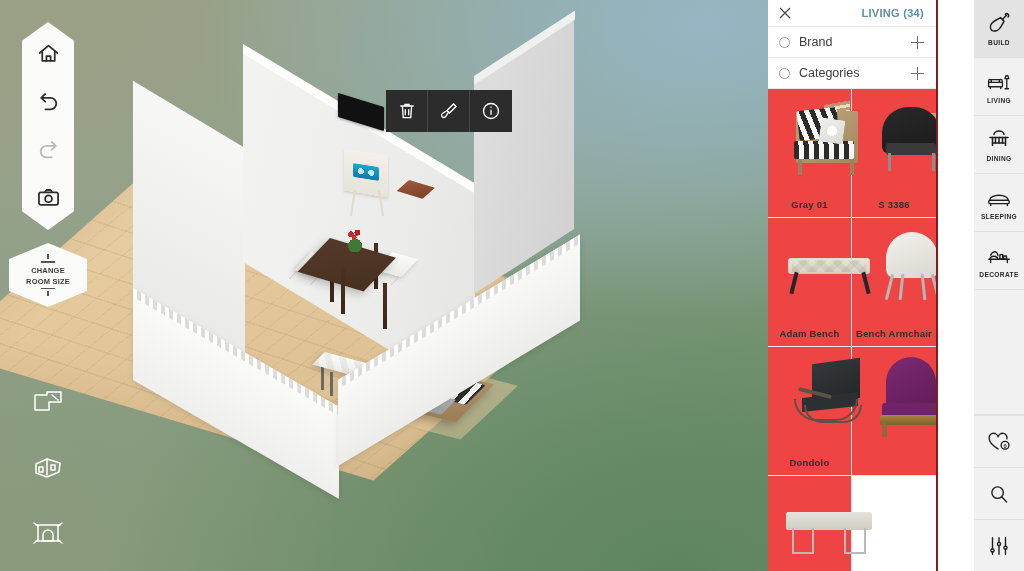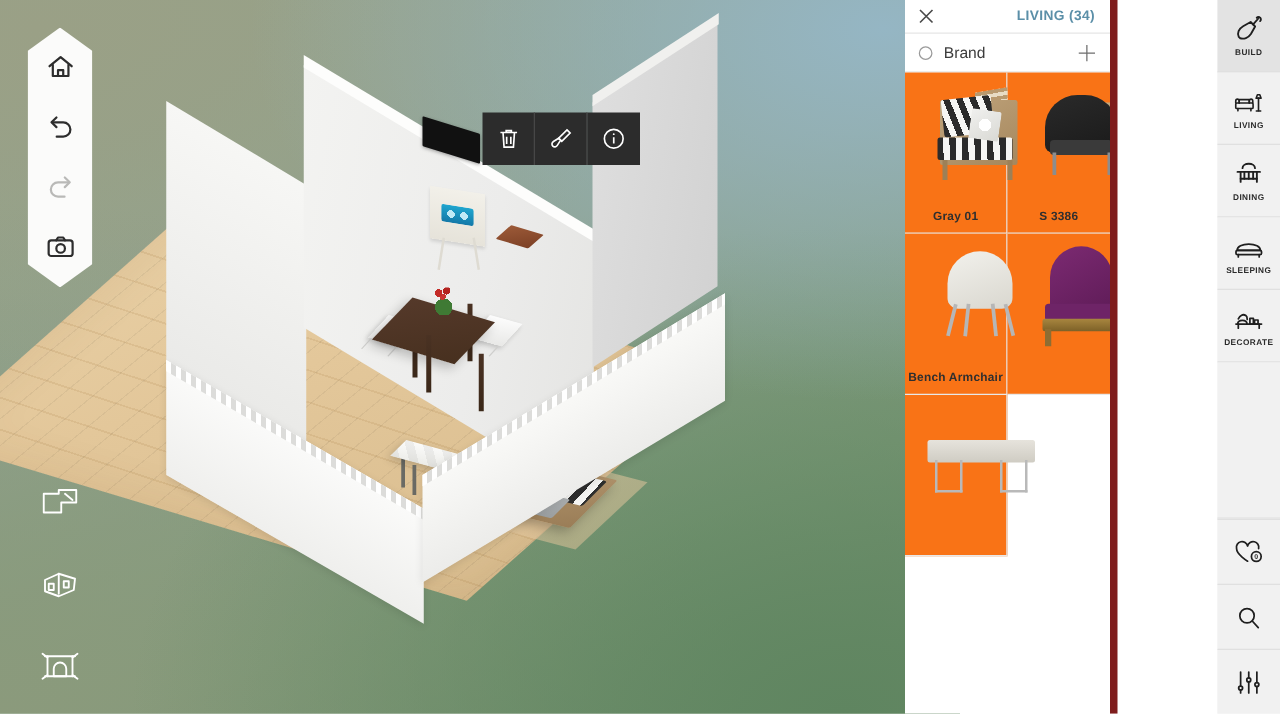--- a/index.html
+++ b/index.html
@@ -265,23 +265,23 @@
   #view-modes{
     position:absolute; left:30px; top:385px; display:flex;
     flex-direction:column; gap:34px; z-index:25;
   }
   #view-modes .vm{width:36px;height:32px;display:flex;align-items:center;justify-content:center;cursor:pointer;}
   #view-modes svg{width:32px;height:28px;fill:none;stroke:#ffffff;stroke-width:1.5;
     stroke-linejoin:round;stroke-linecap:round;}
 
   
   #catalog {
-    position:absolute; left:724px; top:0; width:170px; height:571px;
+    position:absolute; left:768px; top:0; width:170px; height:571px;
     background:#fff; overflow:hidden;
-    border-right:6px solid #7f1d1d;
+    border-right:2px solid #7f1d1d;
   }
   .cat-head{
     height:27px; display:flex; align-items:center; justify-content:space-between;
     padding:0 12px 0 10px; border-bottom:1px solid #e6e6e6;
   }
   .cat-head .x{width:14px;height:14px;cursor:pointer;}
   .cat-head .x svg{width:14px;height:14px;stroke:#4a4a4a;stroke-width:1.3;}
   .cat-title{font-size:11px;font-weight:bold;color:#5b8fa8;letter-spacing:.3px;}
 
   .filter-row{
@@ -297,21 +297,21 @@
   .plus::before,.plus::after{
     content:"";position:absolute;background:#6e6e6e;
   }
   .plus::before{left:0;top:6px;width:13px;height:1.2px;}
   .plus::after{left:6px;top:0;width:1.2px;height:13px;}
 
   .grid{display:grid;grid-template-columns:1fr 1fr;}
   .cell{
     height:129px; border-right:1px solid #e8e8e8; border-bottom:1px solid #e8e8e8;
     display:flex;flex-direction:column;align-items:center;justify-content:flex-end;
-    padding-bottom:7px; cursor:pointer; background:#f97316;
+    padding-bottom:7px; cursor:pointer; background:#ef4444;
   }
   .cell:nth-child(2n){border-right:none;}
   .thumb{flex:1;width:100%;position:relative;}
   .cell-label{font-size:9.5px;font-weight:bold;color:#2f2f2f;letter-spacing:.2px;}
 
   
   .th{position:absolute;}
   
   .g01-body{left:28px;top:22px;width:62px;height:52px;background:linear-gradient(150deg,#c0a47c,#a5875d);border-radius:2px;}
   .g01-back{left:56px;top:14px;width:26px;height:46px;background:repeating-linear-gradient(180deg,#b99a6f 0 3px,#e8dcc4 3px 6px);transform:skewY(-10deg);}
@@ -473,20 +473,28 @@
           </svg>
         </div>
         <div class="t-btn">
           <svg viewBox="0 0 24 24">
             <rect x="2.8" y="7" width="18.4" height="12" rx="2"></rect>
             <path d="M8.6 7l1.4-2.2h4l1.4 2.2"></path>
             <circle cx="12" cy="13.2" r="3.3"></circle>
           </svg>
         </div>
       </div>
+      <div class="room-size-btn">
+        <div class="rs-tick"></div>
+        <div class="rs-bar t"></div>
+        <div class="rs-txt">CHANGE</div>
+        <div class="rs-txt">ROOM SIZE</div>
+        <div class="rs-bar"></div>
+        <div class="rs-tick"></div>
+      </div>
     </div>
 
     <div id="view-modes">
       <div class="vm">
         <svg viewBox="0 0 32 24">
           <path d="M3 6h12V3h14v10H17v8H3z"></path>
           <path d="M20 6l6 5"></path>
         </svg>
       </div>
       <div class="vm">
@@ -514,20 +522,25 @@
         <svg viewBox="0 0 14 14">
           <path d="M2 2l10 10M12 2L2 12"></path>
         </svg>
       </div>
       <div class="cat-title">LIVING (34)</div>
     </div>
 
     <div class="filter-row">
       <div class="radio"></div>
       <div class="filter-label">Brand</div>
+      <div class="plus"></div>
+    </div>
+    <div class="filter-row">
+      <div class="radio"></div>
+      <div class="filter-label">Categories</div>
       <div class="plus"></div>
     </div>
 
     <div class="grid">
 
       <div class="cell">
         <div class="thumb">
           <div class="th g01-back"></div>
             <div class="th g01-body"></div>
           <div class="th g01-seat"></div>
@@ -543,33 +556,52 @@
         <div class="thumb">
           <div class="th s30-side"></div>
             <div class="th s30-shell"></div>
             <div class="th s30-seat"></div>
           <div class="th s30-leg" style="left:36px"></div>
             <div class="th s30-leg" style="left:80px"></div>
         </div>
         <div class="cell-label">S 3386</div>
       </div>
 
+      <div class="cell">
+        <div class="thumb">
+          <div class="th ab-top"></div>
+            <div class="th ab-tuft"></div>
+          <div class="th ab-leg" style="left:24px;transform:rotate(14deg)"></div>
+          <div class="th ab-leg" style="left:96px;transform:rotate(-14deg)"></div>
+        </div>
+        <div class="cell-label">Adam Bench</div>
+      </div>
 
       <div class="cell">
         <div class="thumb">
           <div class="th fa-shell"></div>
           <div class="th fa-leg" style="left:36px;transform:rotate(14deg)"></div>
           <div class="th fa-leg" style="left:82px;transform:rotate(-14deg)"></div>
           <div class="th fa-leg" style="left:48px;transform:rotate(6deg)"></div>
           <div class="th fa-leg" style="left:70px;transform:rotate(-6deg)"></div>
         </div>
         <div class="cell-label">Bench Armchair</div>
       </div>
 
 
+      <div class="cell">
+        <div class="thumb">
+          <div class="th dd-back"></div>
+            <div class="th dd-seat"></div>
+          <div class="th dd-arm" style="left:30px;top:44px;width:34px;transform:rotate(14deg)"></div>
+          <div class="th dd-rock" style="left:26px;top:52px;width:64px;height:22px;"></div>
+          <div class="th dd-rock" style="left:36px;top:58px;width:58px;height:18px;"></div>
+        </div>
+        <div class="cell-label">Dondolo</div>
+      </div>
 
       <div class="cell">
         <div class="thumb">
           <div class="th pw-wing"></div>
             <div class="th pw-seat"></div>
             <div class="th pw-base"></div>
           <div class="th pw-leg" style="left:30px"></div>
             <div class="th pw-leg" style="left:84px"></div>
         </div>
         <div class="cell-label"></div>

